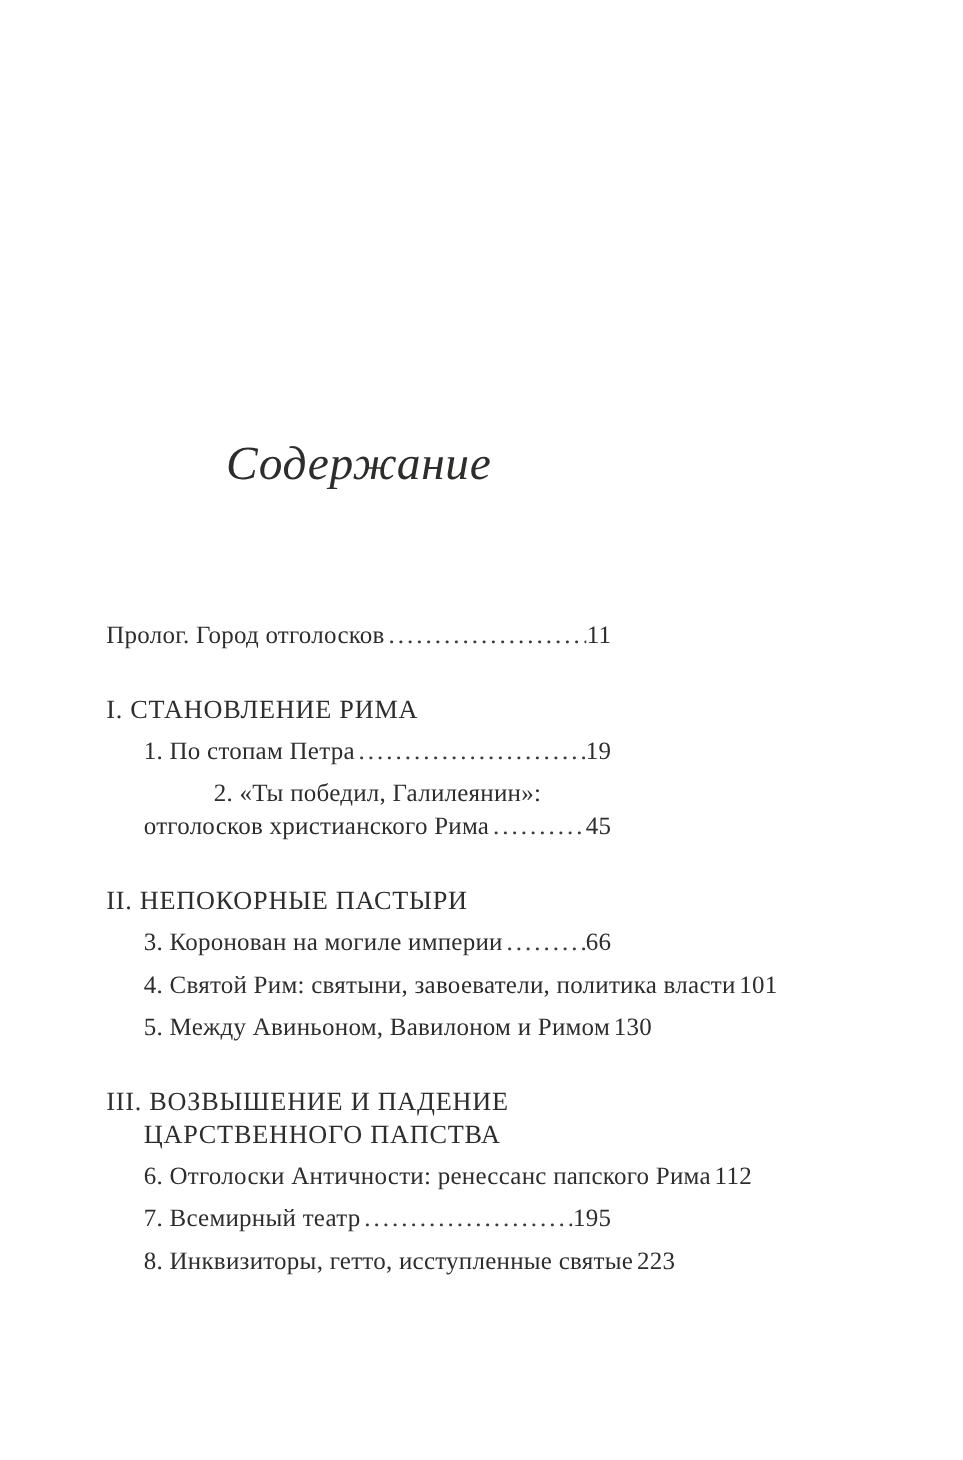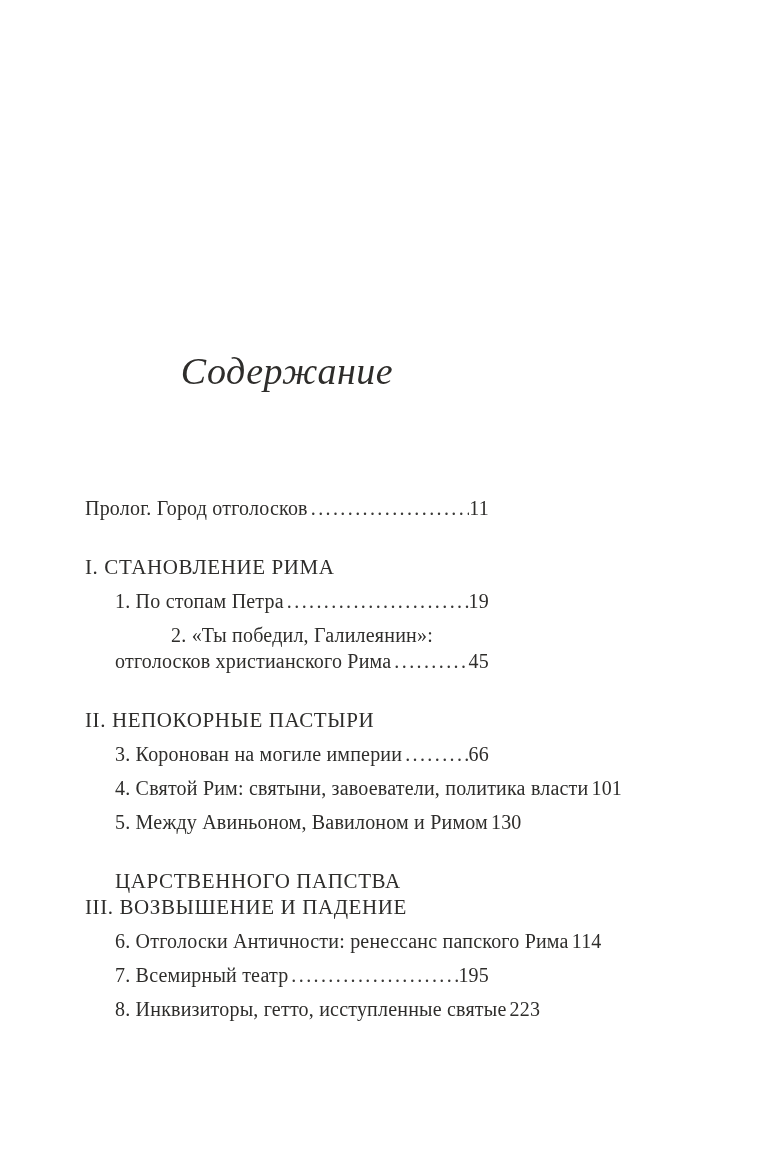--- a/index.html
+++ b/index.html
@@ -128,27 +128,27 @@
         </div>
         <div class="entry">
           <div class="toc-line row">
             <span class="label">5. Между Авиньоном, Вавилоном и Римом</span>
             <span class="leader"></span>
             <span class="pagenum">130</span>
           </div>
         </div>
       </div>
       <div class="section">
+        <div class="heading-line">III. ВОЗВЫШЕНИЕ И ПАДЕНИЕ</div>
         <div class="heading-line cont">ЦАРСТВЕННОГО ПАПСТВА</div>
-        <div class="heading-line">III. ВОЗВЫШЕНИЕ И ПАДЕНИЕ</div>
         <div class="entry">
           <div class="toc-line row">
             <span class="label">6. Отголоски Античности: ренессанс папского Рима</span>
             <span class="leader"></span>
-            <span class="pagenum">114</span>
+            <span class="pagenum">112</span>
           </div>
         </div>
         <div class="entry">
           <div class="toc-line row">
             <span class="label">7. Всемирный театр</span>
             <span class="leader"></span>
             <span class="pagenum">195</span>
           </div>
         </div>
         <div class="entry">

